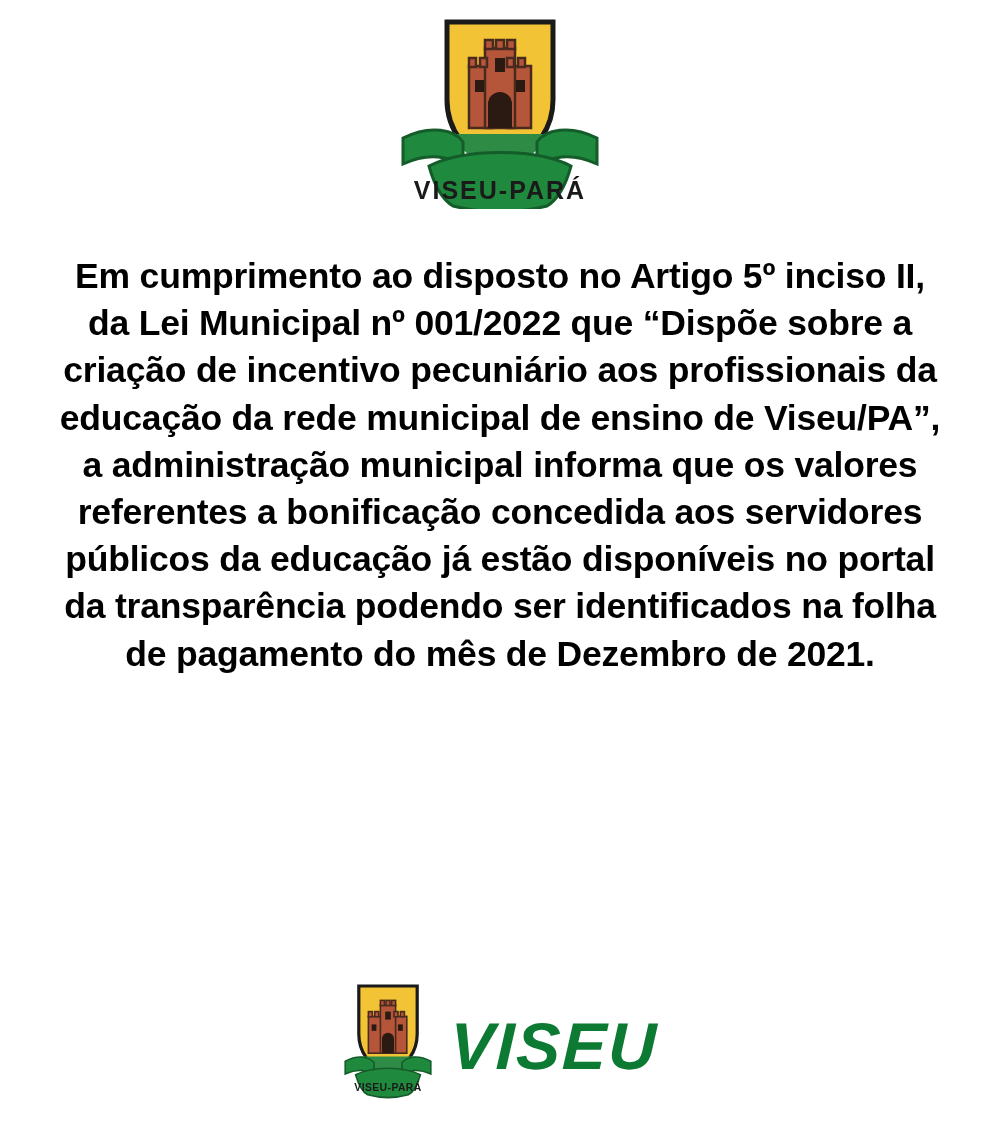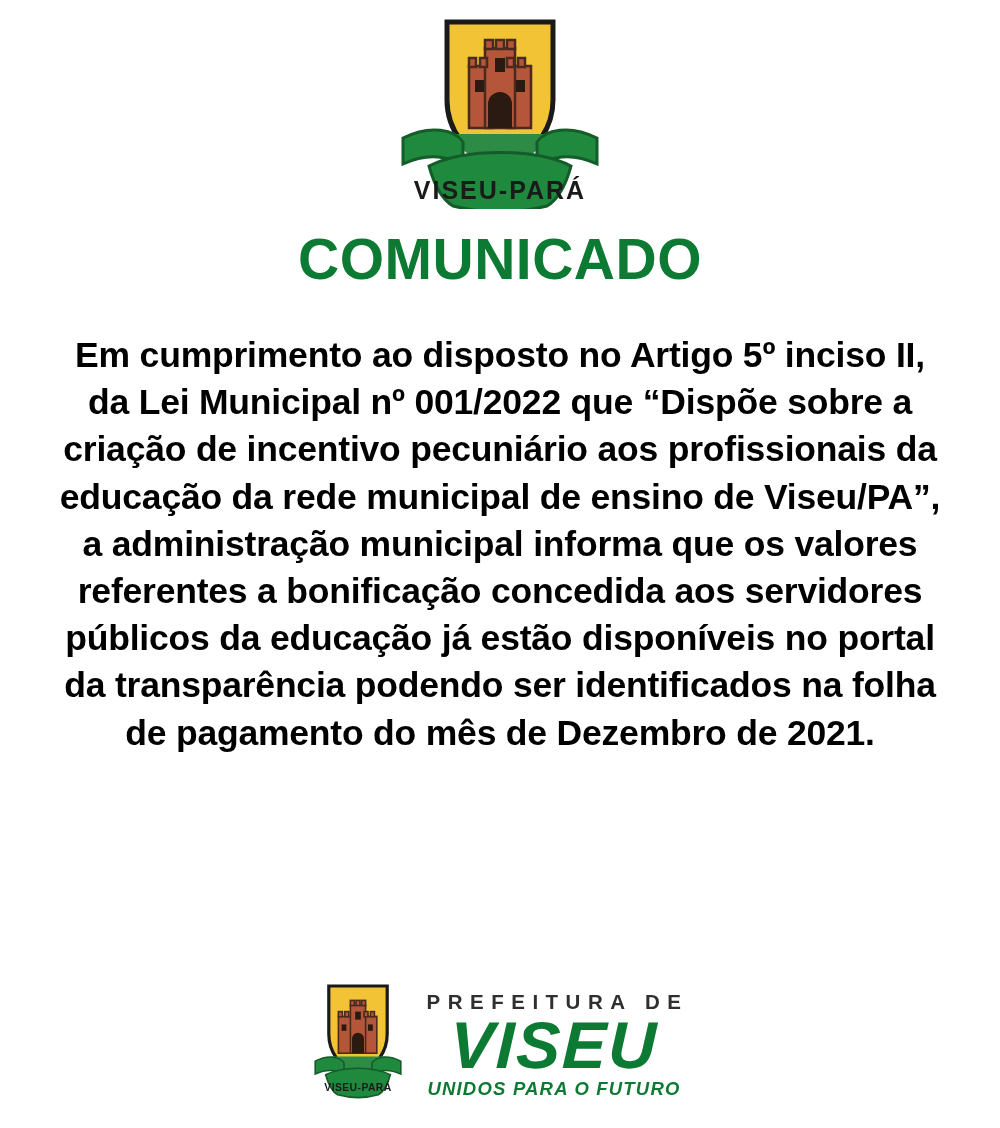--- a/index.html
+++ b/index.html
@@ -144,21 +144,20 @@
           <circle cx="133" cy="141" r="3"></circle>
       </g>
 
       <path d="M18 124 c28 -14 52 -8 60 4 l0 26 c-12 -12 -34 -16 -60 -4 z" fill="#1f8a3d" stroke="#145c29" stroke-width="3"></path>
       <path d="M212 124 c-28 -14 -52 -8 -60 4 l0 26 c12 -12 34 -16 60 -4 z" fill="#1f8a3d" stroke="#145c29" stroke-width="3"></path>
       <path d="M44 152 c36 -18 106 -18 142 0 c-6 22 -14 34 -24 40 c-32 8 -62 8 -94 0 c-10 -6 -18 -18 -24 -40 z" fill="#1f8a3d" stroke="#145c29" stroke-width="3"></path>
       <text x="115" y="185" text-anchor="middle" font-family="Liberation Sans, sans-serif" font-size="25" font-weight="bold" fill="#1a1a1a" letter-spacing="2">VISEU-PARÁ</text>
     </svg>
   </div>
 
-  <div class="title">COMUNICADO</div>
 
   <div class="body-text">Em cumprimento ao disposto no Artigo 5º inciso II, da Lei Municipal nº 001/2022 que “Dispõe sobre a criação de incentivo pecuniário aos profissionais da educação da rede municipal de ensino de Viseu/PA”, a administração municipal informa que os valores referentes a bonificação concedida aos servidores públicos da educação já estão disponíveis no portal da transparência podendo ser identificados na folha de pagamento do mês de Dezembro de 2021.</div>
 
   <div class="footer">
     <svg class="footer-crest" viewBox="0 0 230 300">
       <path d="M42 10 h146 v120 c0 52 -34 84 -73 106 c-39 -22 -73 -54 -73 -106 z" fill="#f2c335" stroke="#1a1a1a" stroke-width="8"></path>
       <path d="M46 186 c22 32 50 48 69 58 c19 -10 47 -26 69 -58 z" fill="#2e8b46"></path>
       <g fill="#b5563a" stroke="#4a2a1e" stroke-width="4">
         <rect x="66" y="86" width="32" height="92"></rect>
         <rect x="130" y="86" width="32" height="92"></rect>
@@ -177,19 +176,17 @@
         <rect x="140" y="106" width="12" height="16"></rect>
         <path d="M100 178 v-36 a15 15 0 0 1 30 0 v36 z"></path>
       </g>
       <path d="M8 198 c34 -18 62 -10 72 4 l0 32 c-14 -14 -40 -18 -72 -4 z" fill="#1f8a3d" stroke="#145c29" stroke-width="4"></path>
       <path d="M222 198 c-34 -18 -62 -10 -72 4 l0 32 c14 -14 40 -18 72 -4 z" fill="#1f8a3d" stroke="#145c29" stroke-width="4"></path>
       <path d="M34 232 c42 -22 120 -22 162 0 c-8 28 -18 44 -30 50 c-36 10 -66 10 -102 0 c-12 -6 -22 -22 -30 -50 z" fill="#1f8a3d" stroke="#145c29" stroke-width="4"></path>
       <text x="115" y="272" text-anchor="middle" font-family="Liberation Sans, sans-serif" font-size="26" font-weight="bold" fill="#1a1a1a" letter-spacing="1">VISEU-PARÁ</text>
     </svg>
 
     <div class="footer-words">
-      <div class="pref-line">PREFEITURA DE</div>
       <div class="viseu-line">VISEU</div>
-      <div class="slogan-line">UNIDOS PARA O FUTURO</div>
     </div>
   </div>
 
 </div>
 
 </body></html>

